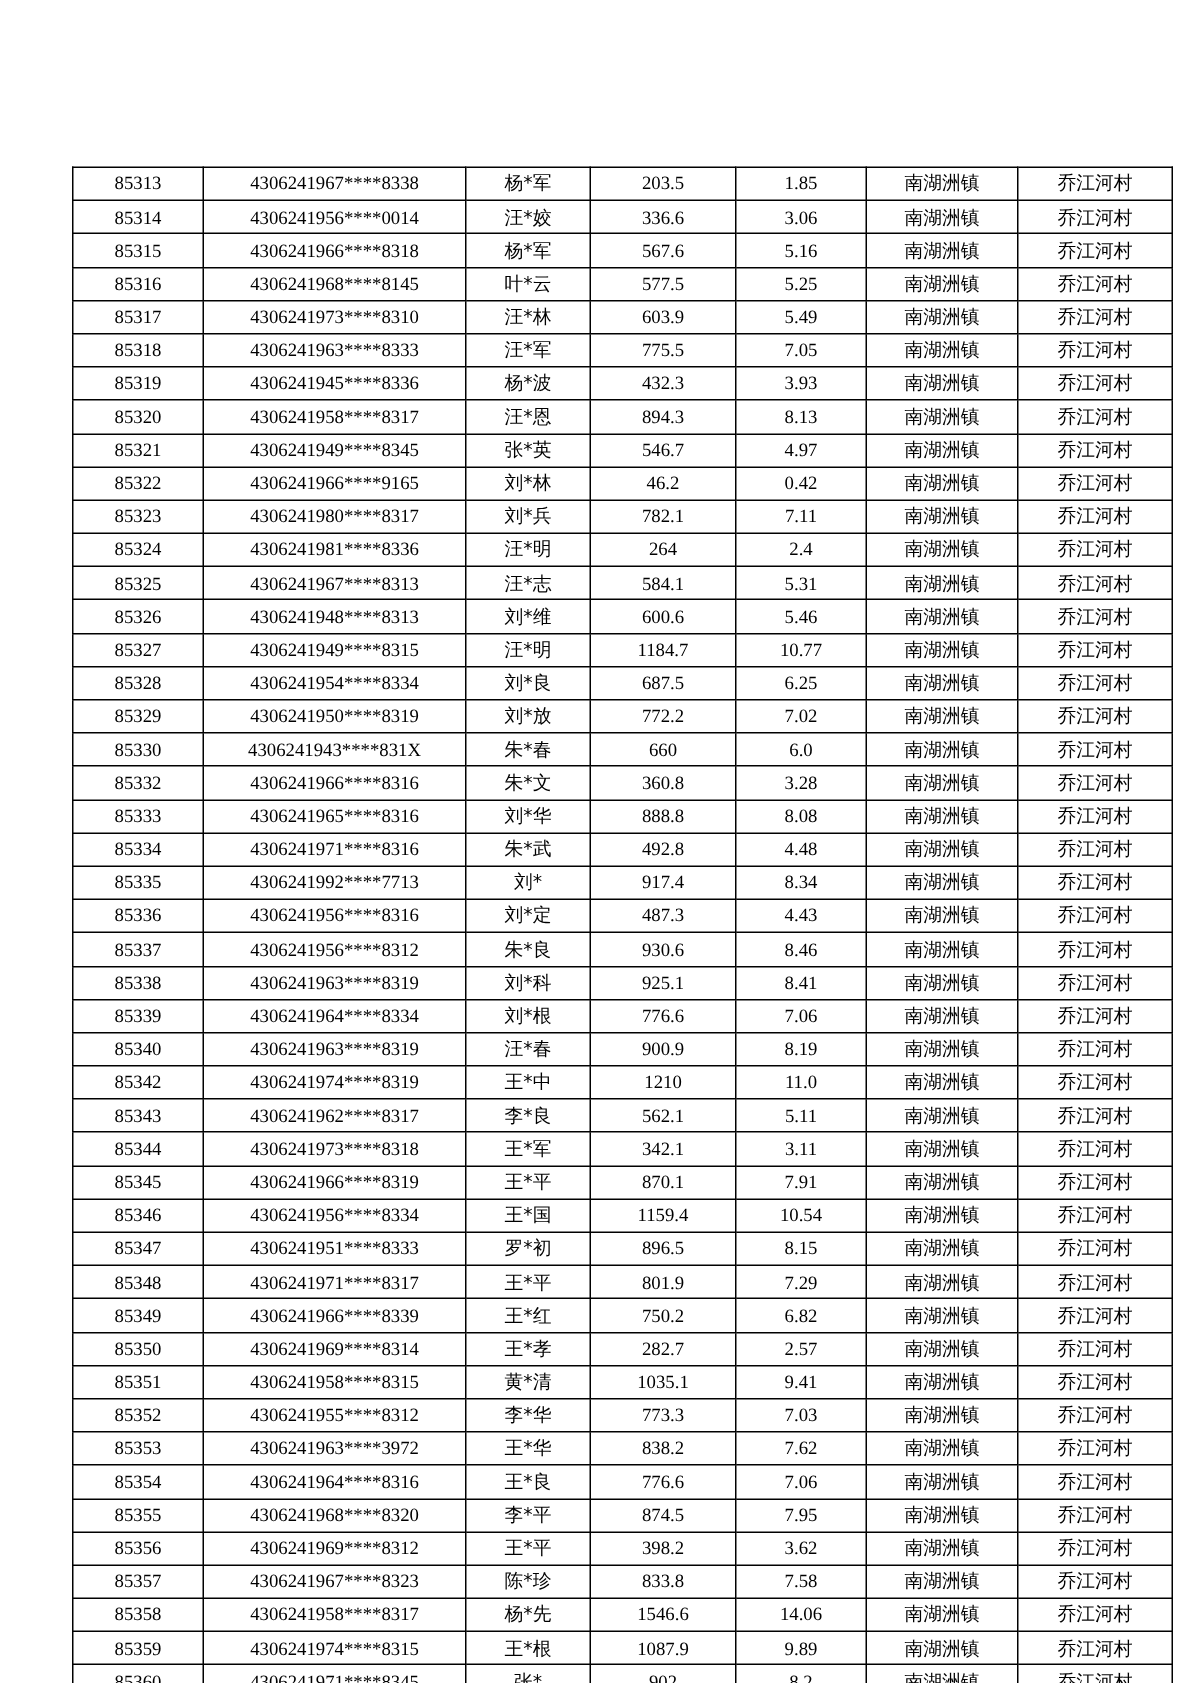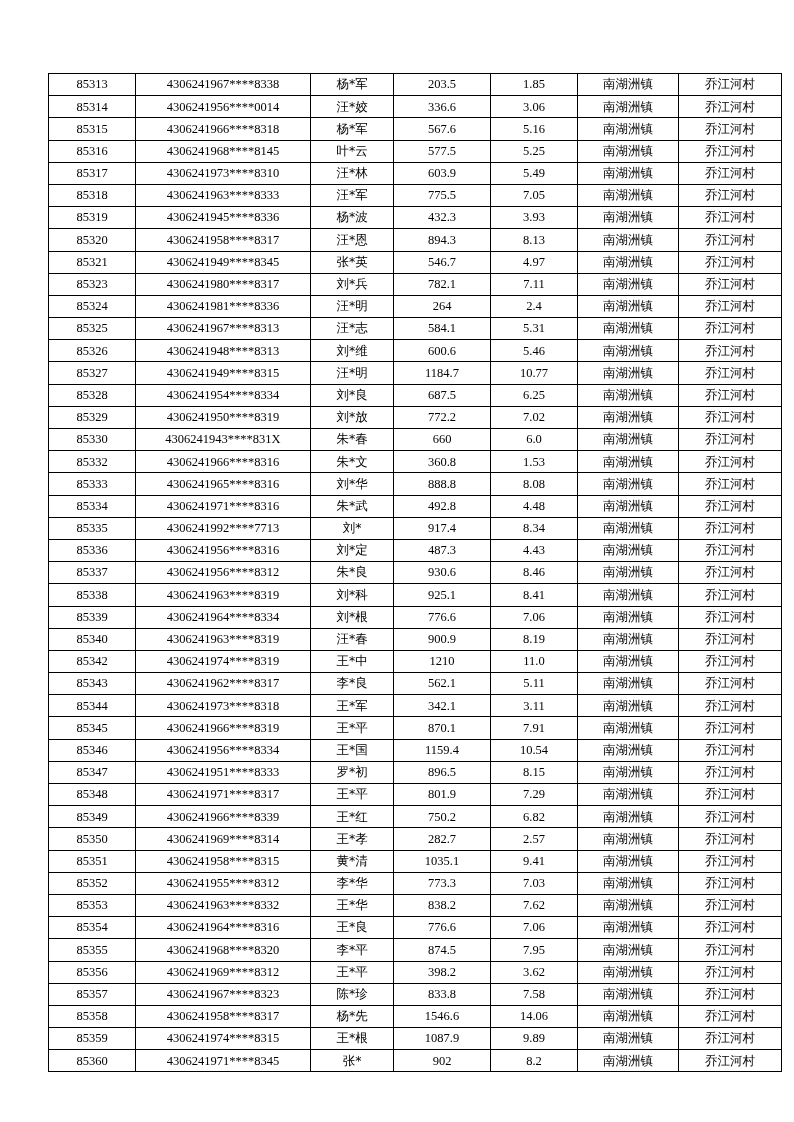--- a/index.html
+++ b/index.html
@@ -11,21 +11,21 @@
     width: 794px;
     height: 1122px;
     font-family: "Liberation Serif", serif;
     color: #000000;
   }
   .page {
     position: relative;
     width: 794px;
     height: 845px;
     box-sizing: border-box;
-    padding: 73px 48px;
+    padding: 111px 48px;
   }
   table.data-table {
     border-collapse: collapse;
     width: 698px;
     margin: 0 auto;
     table-layout: fixed;
   }
   table.data-table td {
     border: 1px solid #000000;
     height: 21.2px;
@@ -130,20 +130,29 @@
         <tr>
           <td class="c-seq">85321</td>
           <td class="c-id">4306241949****8345</td>
           <td class="c-name cjk">张*英</td>
           <td class="c-amount">546.7</td>
           <td class="c-rate">4.97</td>
           <td class="c-town cjk">南湖洲镇</td>
           <td class="c-village cjk">乔江河村</td>
         </tr>
         <tr>
+          <td class="c-seq">85322</td>
+          <td class="c-id">4306241966****9165</td>
+          <td class="c-name cjk">刘*林</td>
+          <td class="c-amount">46.2</td>
+          <td class="c-rate">0.42</td>
+          <td class="c-town cjk">南湖洲镇</td>
+          <td class="c-village cjk">乔江河村</td>
+        </tr>
+        <tr>
           <td class="c-seq">85323</td>
           <td class="c-id">4306241980****8317</td>
           <td class="c-name cjk">刘*兵</td>
           <td class="c-amount">782.1</td>
           <td class="c-rate">7.11</td>
           <td class="c-town cjk">南湖洲镇</td>
           <td class="c-village cjk">乔江河村</td>
         </tr>
         <tr>
           <td class="c-seq">85324</td>
@@ -206,21 +215,21 @@
           <td class="c-amount">660</td>
           <td class="c-rate">6.0</td>
           <td class="c-town cjk">南湖洲镇</td>
           <td class="c-village cjk">乔江河村</td>
         </tr>
         <tr>
           <td class="c-seq">85332</td>
           <td class="c-id">4306241966****8316</td>
           <td class="c-name cjk">朱*文</td>
           <td class="c-amount">360.8</td>
-          <td class="c-rate">1.53</td>
+          <td class="c-rate">3.28</td>
           <td class="c-town cjk">南湖洲镇</td>
           <td class="c-village cjk">乔江河村</td>
         </tr>
         <tr>
           <td class="c-seq">85333</td>
           <td class="c-id">4306241965****8316</td>
           <td class="c-name cjk">刘*华</td>
           <td class="c-amount">888.8</td>
           <td class="c-rate">8.08</td>
           <td class="c-town cjk">南湖洲镇</td>
@@ -383,21 +392,21 @@
           <td class="c-seq">85352</td>
           <td class="c-id">4306241955****8312</td>
           <td class="c-name cjk">李*华</td>
           <td class="c-amount">773.3</td>
           <td class="c-rate">7.03</td>
           <td class="c-town cjk">南湖洲镇</td>
           <td class="c-village cjk">乔江河村</td>
         </tr>
         <tr>
           <td class="c-seq">85353</td>
-          <td class="c-id">4306241963****8332</td>
+          <td class="c-id">4306241963****3972</td>
           <td class="c-name cjk">王*华</td>
           <td class="c-amount">838.2</td>
           <td class="c-rate">7.62</td>
           <td class="c-town cjk">南湖洲镇</td>
           <td class="c-village cjk">乔江河村</td>
         </tr>
         <tr>
           <td class="c-seq">85354</td>
           <td class="c-id">4306241964****8316</td>
           <td class="c-name cjk">王*良</td>

